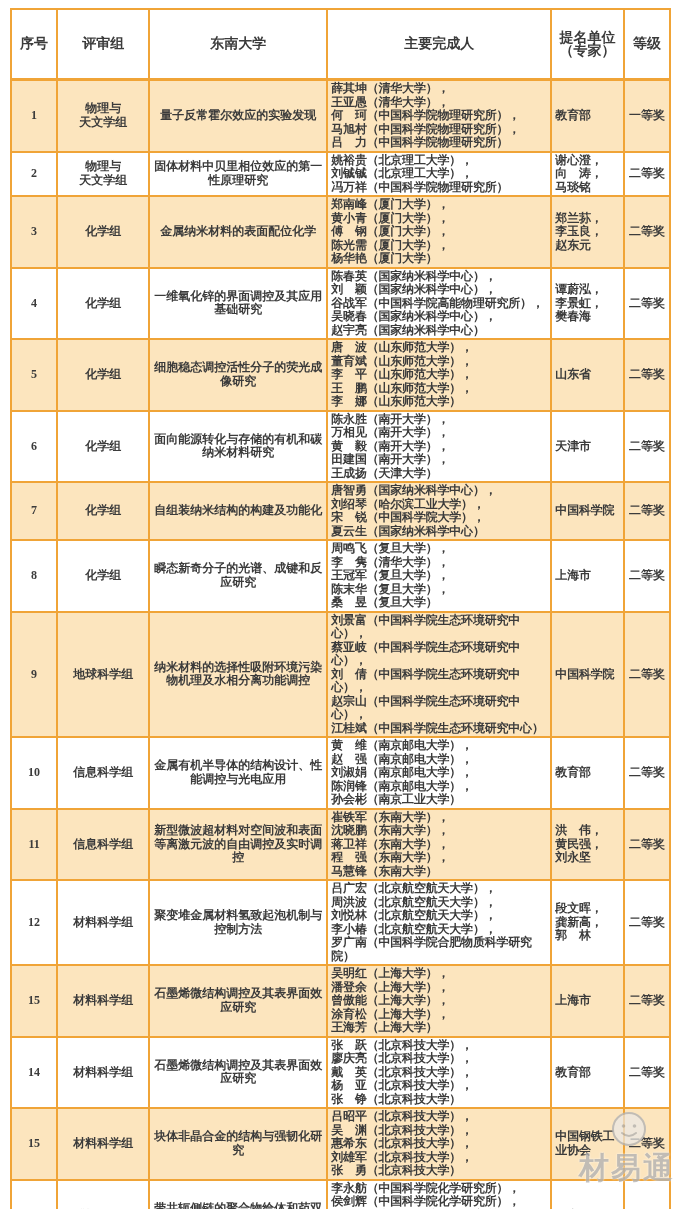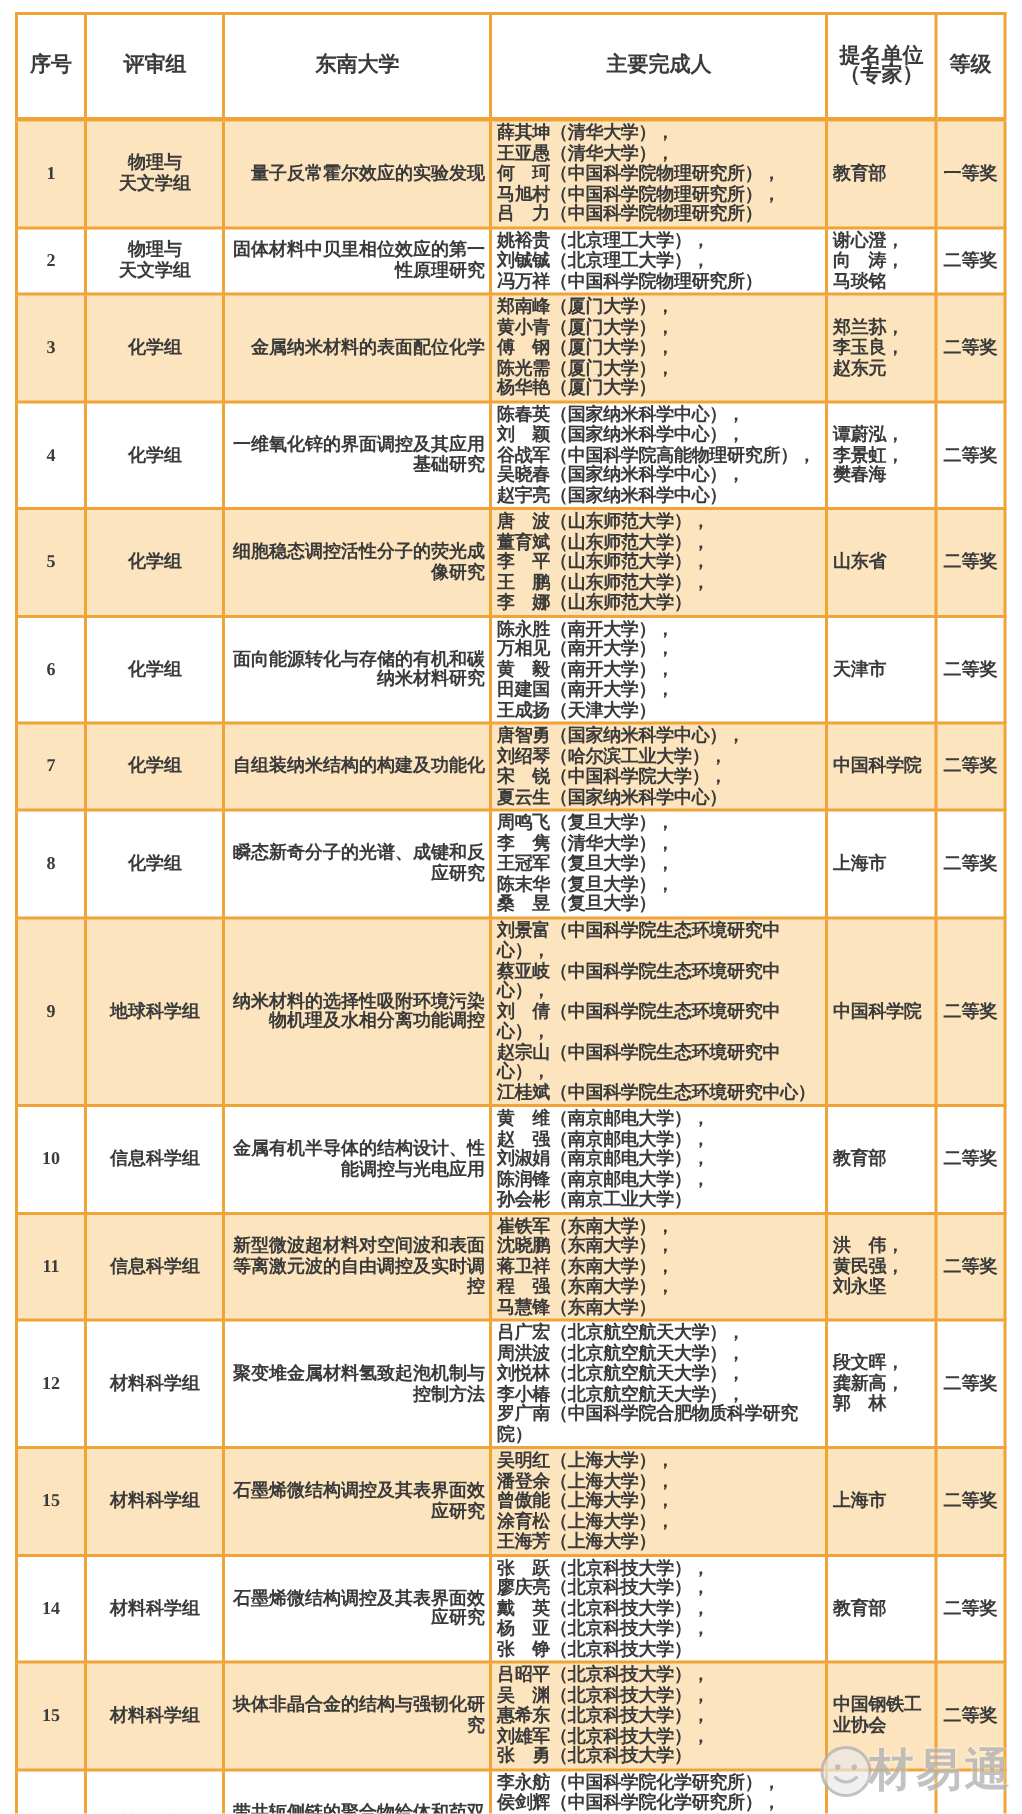--- a/index.html
+++ b/index.html
@@ -20,28 +20,28 @@
     word-break:break-all;
   }
   thead th{
     height:66px;text-align:center;background:#ffffff;
     font-size:14px;border-bottom-width:3px;white-space:pre-line;margin-left:27px;
   }
   tbody tr:nth-child(odd) td{background:#FCE5BE;}
   tbody tr:nth-child(even) td{background:#ffffff;}
   td.c-num,td.c-grade{text-align:center;}
   td.c-group{text-align:center;white-space:pre-line;font-family:Liberation Serif, serif;}
-  td.c-project{text-align:right;}
+  td.c-project{text-align:center;}
   td.c-people,td.c-nominator{
     white-space:pre-line;font-size:12px;letter-spacing:-0.2px;
   }
   .watermark{
-    position:absolute;right:6px;bottom:8px;
+    position:absolute;right:6px;bottom:20px;
     display:flex;align-items:center;gap:0px;
-    opacity:0.8;z-index:5;pointer-events:none;
+    opacity:0.8;z-index:5;pointer-events:none;flex-direction:column;
   }
   .wm-badge{width:38px;height:38px;flex:0 0 auto;margin-right:-4px;}
   .wm-text{
     color:#b3b3b3;font-size:30px;font-weight:bold;letter-spacing:2px;
     text-shadow:0 0 2px #ffffff;
     font-family:"Liberation Sans", sans-serif;
   }
 </style>
 </head>
 <body>

